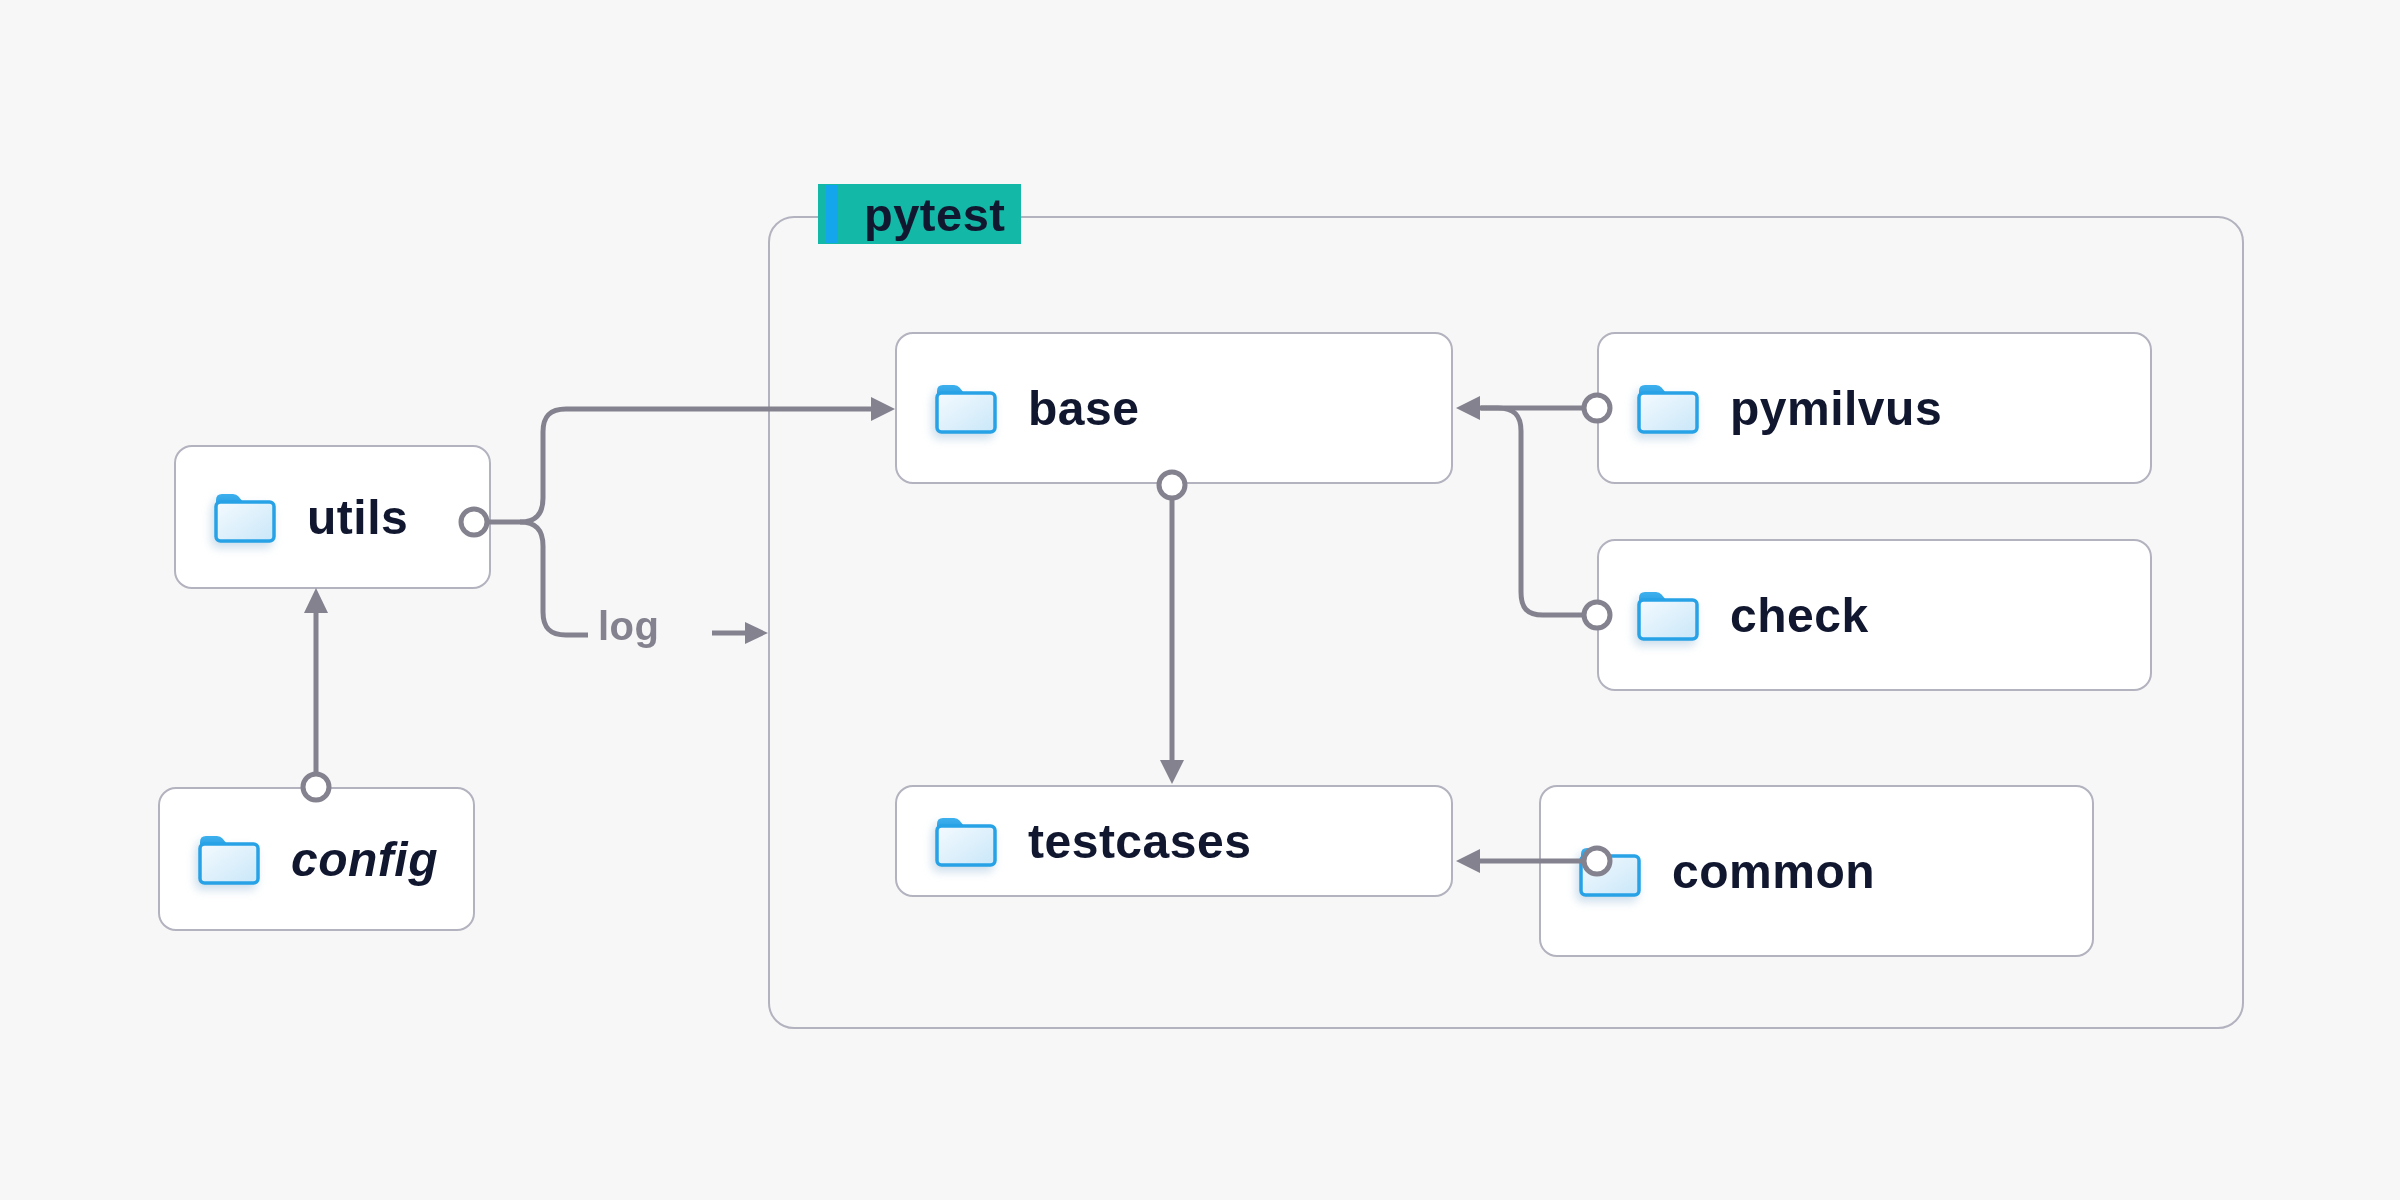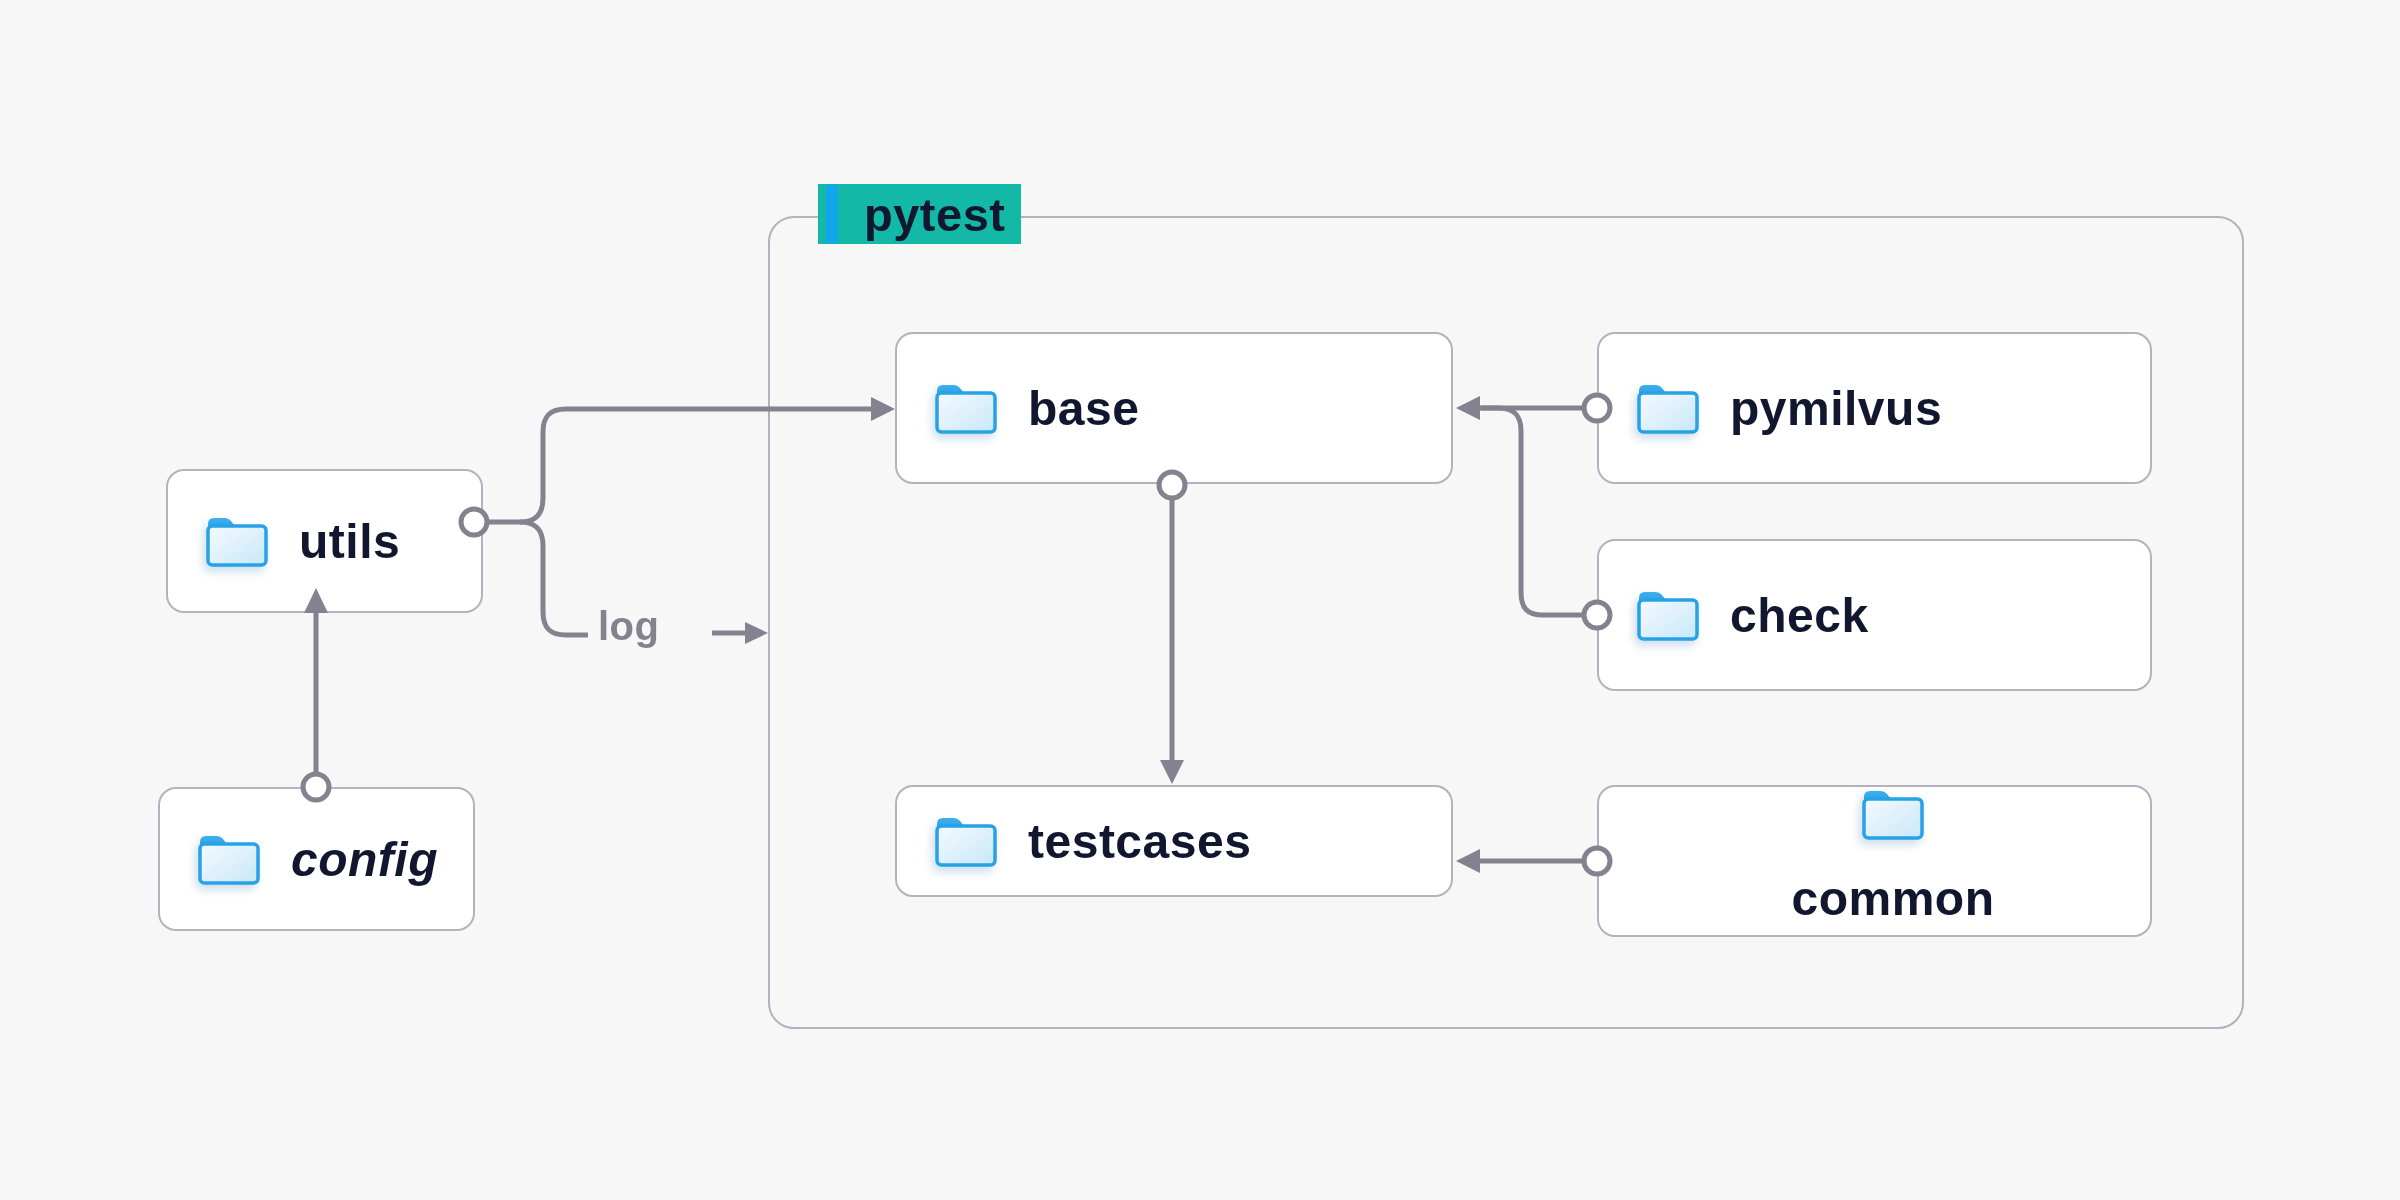--- a/index.html
+++ b/index.html
@@ -60,27 +60,27 @@
     font-size: 48px;
     font-weight: 700;
     color: #10172f;
     letter-spacing: 0.5px;
   }
   .folder {
     width: 64px; height: 54px;
     flex: 0 0 auto;
     filter: drop-shadow(-3px 5px 5px rgba(110,160,200,0.35));
   }
-  #node-utils     { left: 166px;  top: 445px; width: 317px; height: 144px; margin-top: 24px; }
+  #node-utils     { left: 174px;  top: 445px; width: 317px; height: 144px; }
   #node-config    { left: 158px;  top: 787px; width: 317px; height: 144px; font-style: italic; }
   #node-base      { left: 895px;  top: 332px; width: 558px; height: 152px; }
   #node-pymilvus  { left: 1597px; top: 332px; width: 555px; height: 152px; }
   #node-check     { left: 1597px; top: 539px; width: 555px; height: 152px; }
   #node-testcases { left: 895px;  top: 785px; width: 558px; height: 112px; }
-  #node-common    { left: 1597px; top: 785px; width: 555px; height: 152px; flex-direction: column; }
+  #node-common    { left: 1539px; top: 785px; width: 555px; height: 172px; }
   
   .edges-svg {
     position: absolute;
     left: 0; top: 0;
     width: 2400px; height: 1200px;
     z-index: 4;
     pointer-events: none;
   }
   .edge-label {
     position: absolute;

